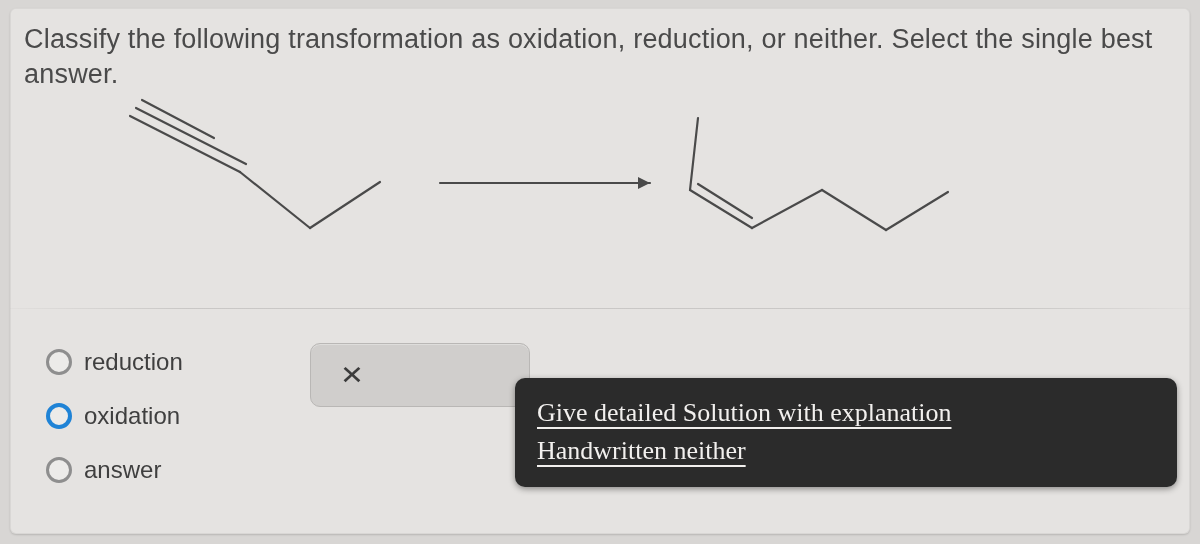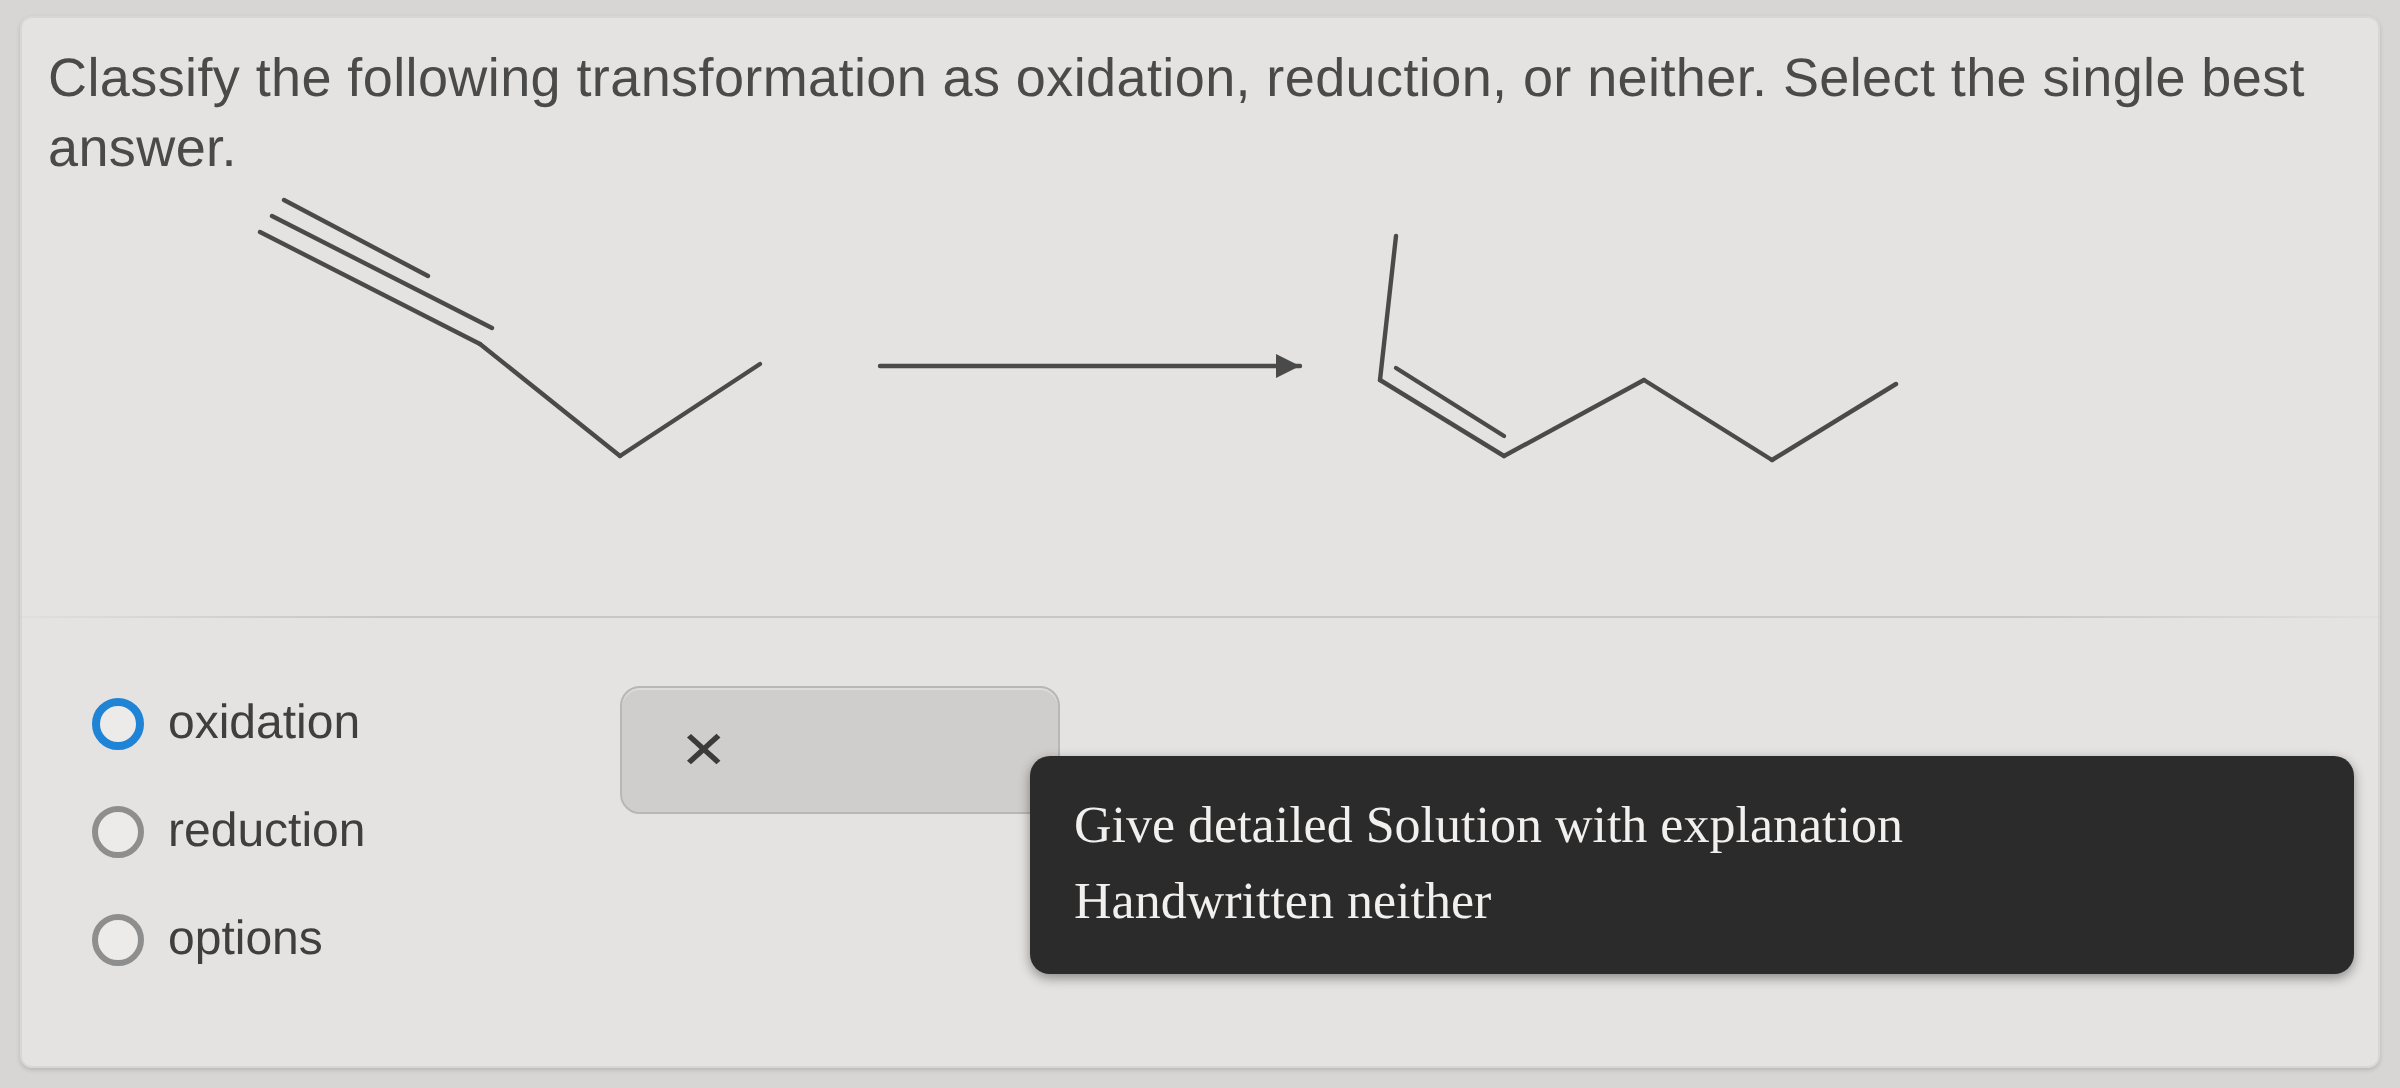--- a/index.html
+++ b/index.html
@@ -104,20 +104,21 @@
     background: #2b2b2b;
     border-radius: 10px;
     padding: 16px 22px 18px 22px;
     color: #f2f0ee;
     font-family: "Comic Sans MS", "Segoe Script", cursive;
     font-size: 26px;
     line-height: 1.45;
     box-shadow: 0 2px 6px rgba(0,0,0,0.4);
   }
   .note-box .ul {
+    text-decoration: underline;
     text-underline-offset: 6px;
     text-decoration-thickness: 2px;
   }
 </style>
 </head>
 <body>
 
 <div class="card">
 
   <div class="question">Classify the following transformation as oxidation, reduction, or neither. Select the single best answer.</div>
@@ -150,30 +151,30 @@
         <line x1="812" y1="112" x2="876" y2="152"></line>
         <line x1="876" y1="152" x2="938" y2="114"></line>
       </g>
     </svg>
   </div>
 
   <div class="divider"></div>
 
   <div class="options">
     <div class="opt">
+      <span class="radio"></span>
+      <span class="opt-label">reduction</span>
+    </div>
+    <div class="opt">
       <span class="radio selected"></span>
       <span class="opt-label">oxidation</span>
     </div>
     <div class="opt">
       <span class="radio"></span>
-      <span class="opt-label">reduction</span>
-    </div>
-    <div class="opt">
-      <span class="radio"></span>
-      <span class="opt-label">options</span>
+      <span class="opt-label">answer</span>
     </div>
   </div>
 
   <div class="close-box">
     <span class="close-x">✕</span>
   </div>
 
   <div class="note-box">
     <div><span class="ul">Give detailed Solution with explanation</span></div>
     <div><span class="ul">Handwritten neither</span></div>

